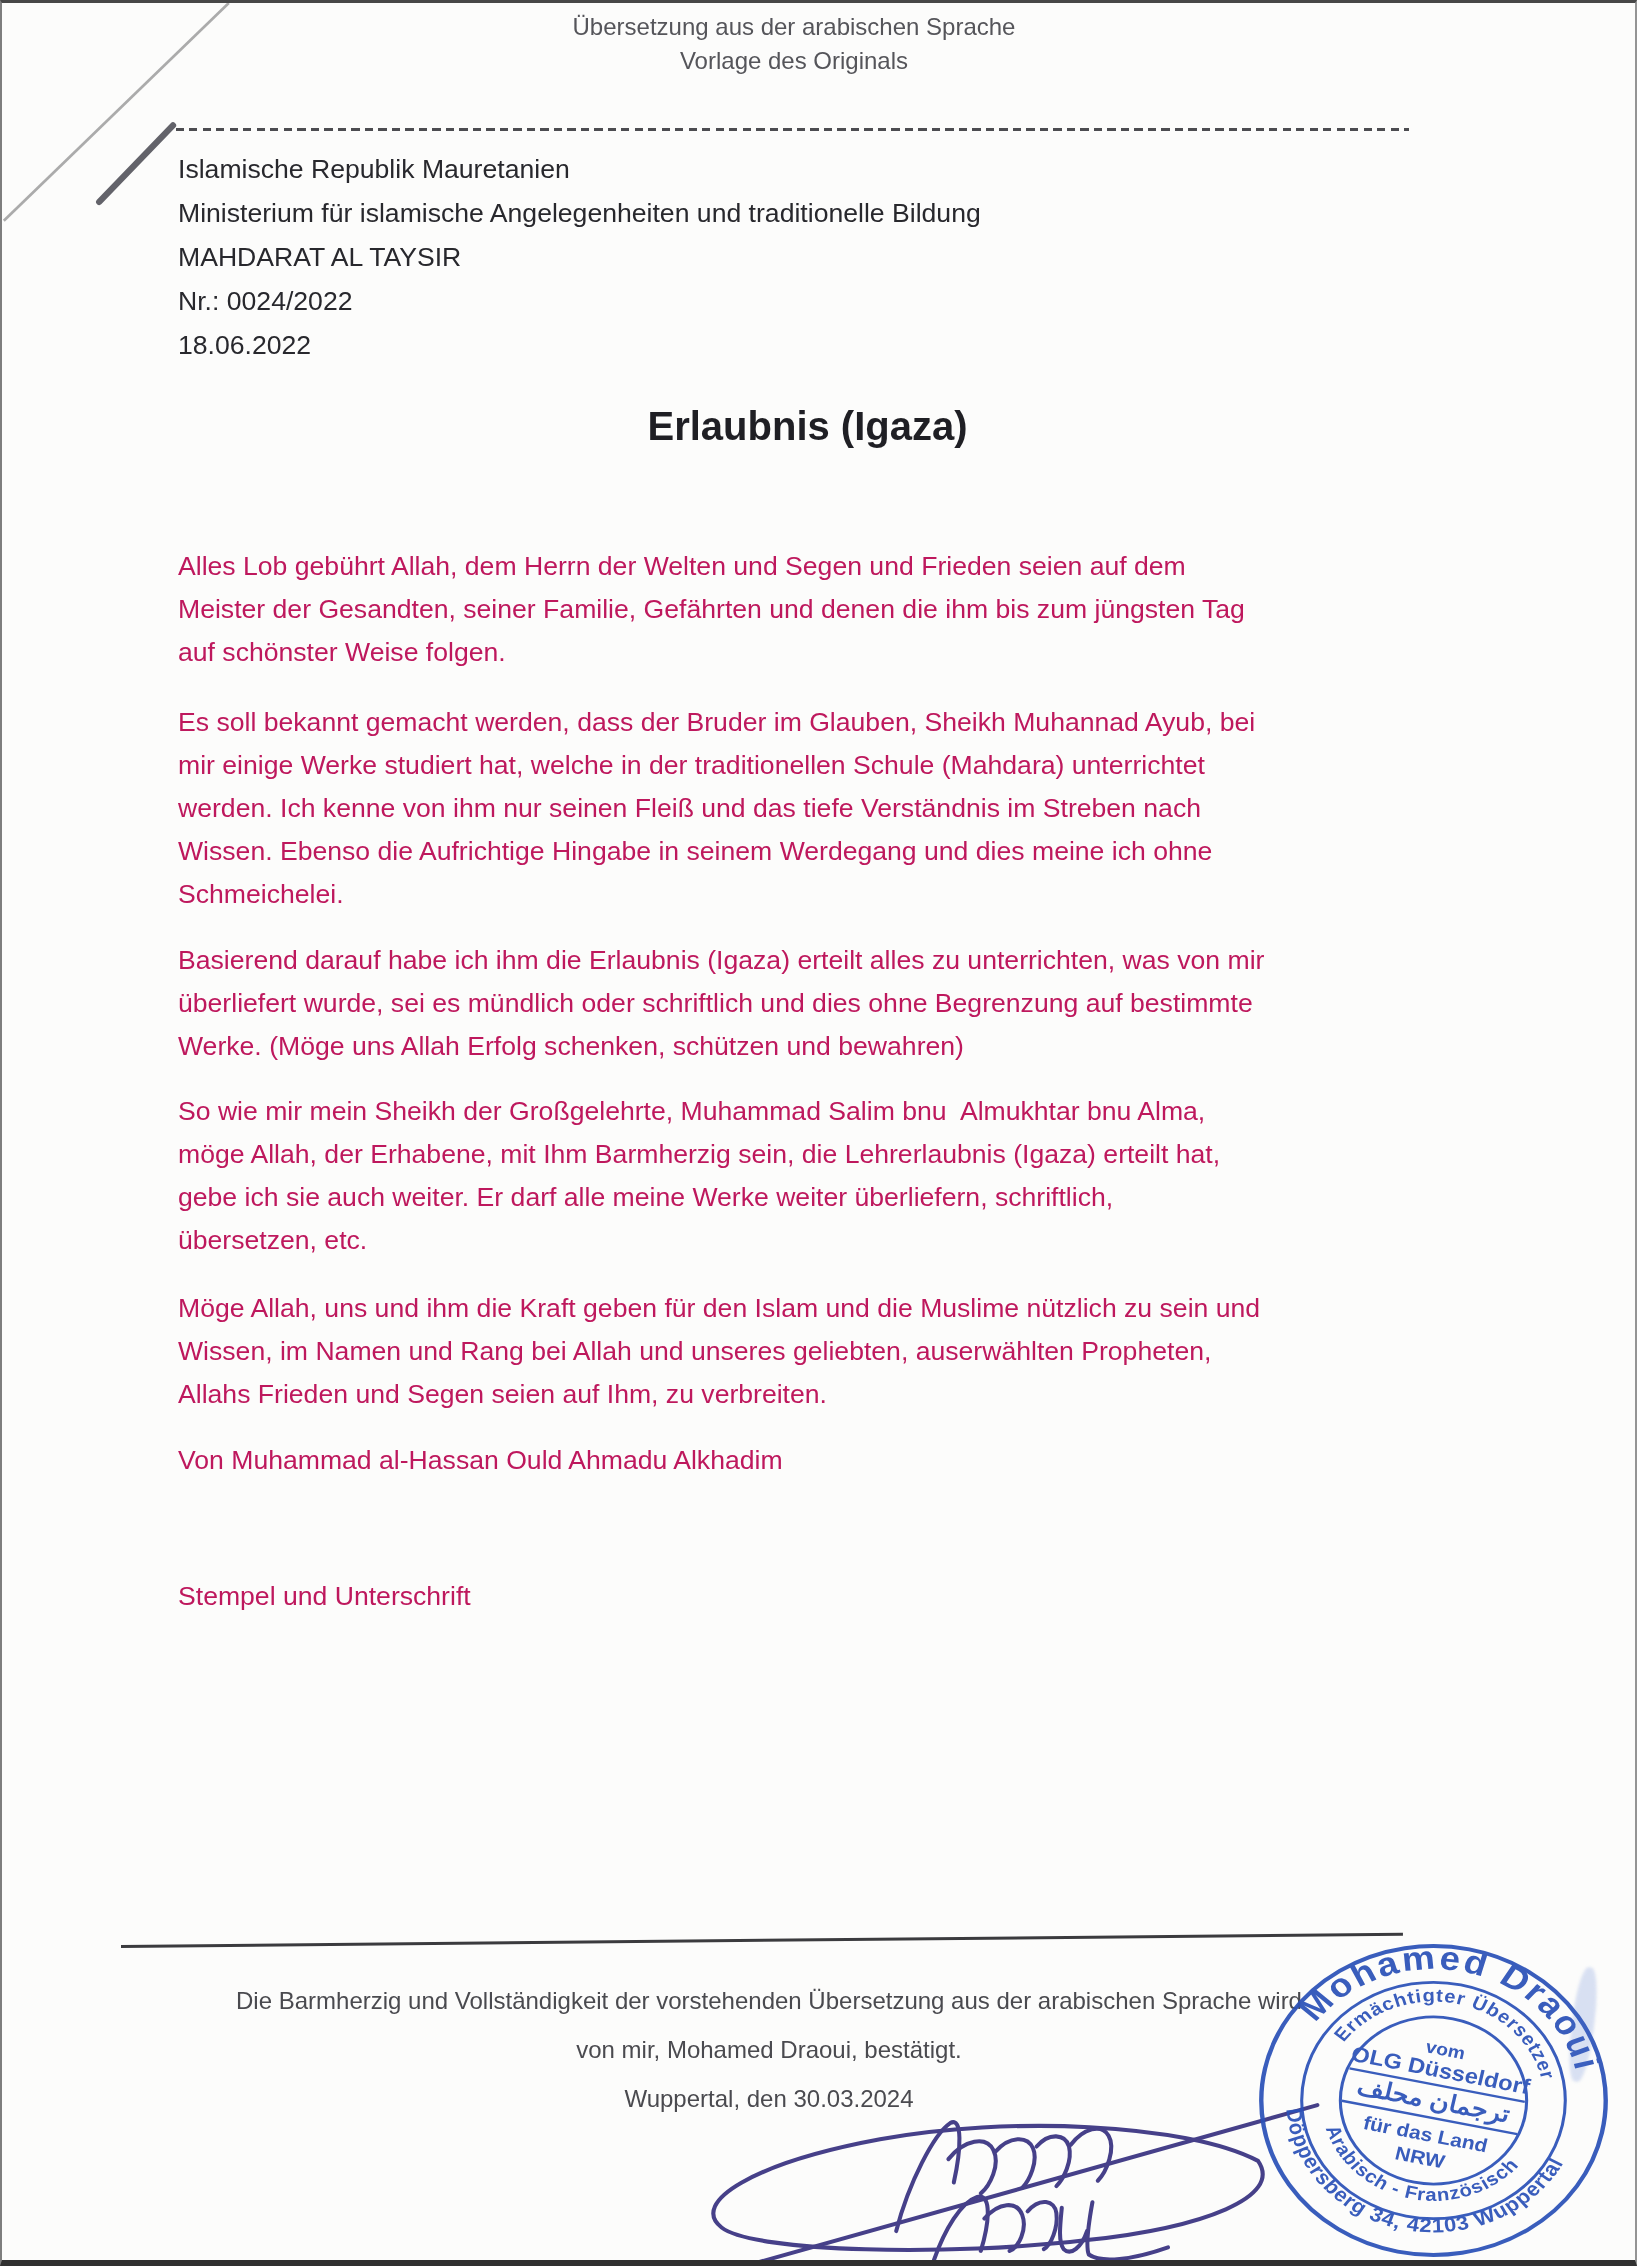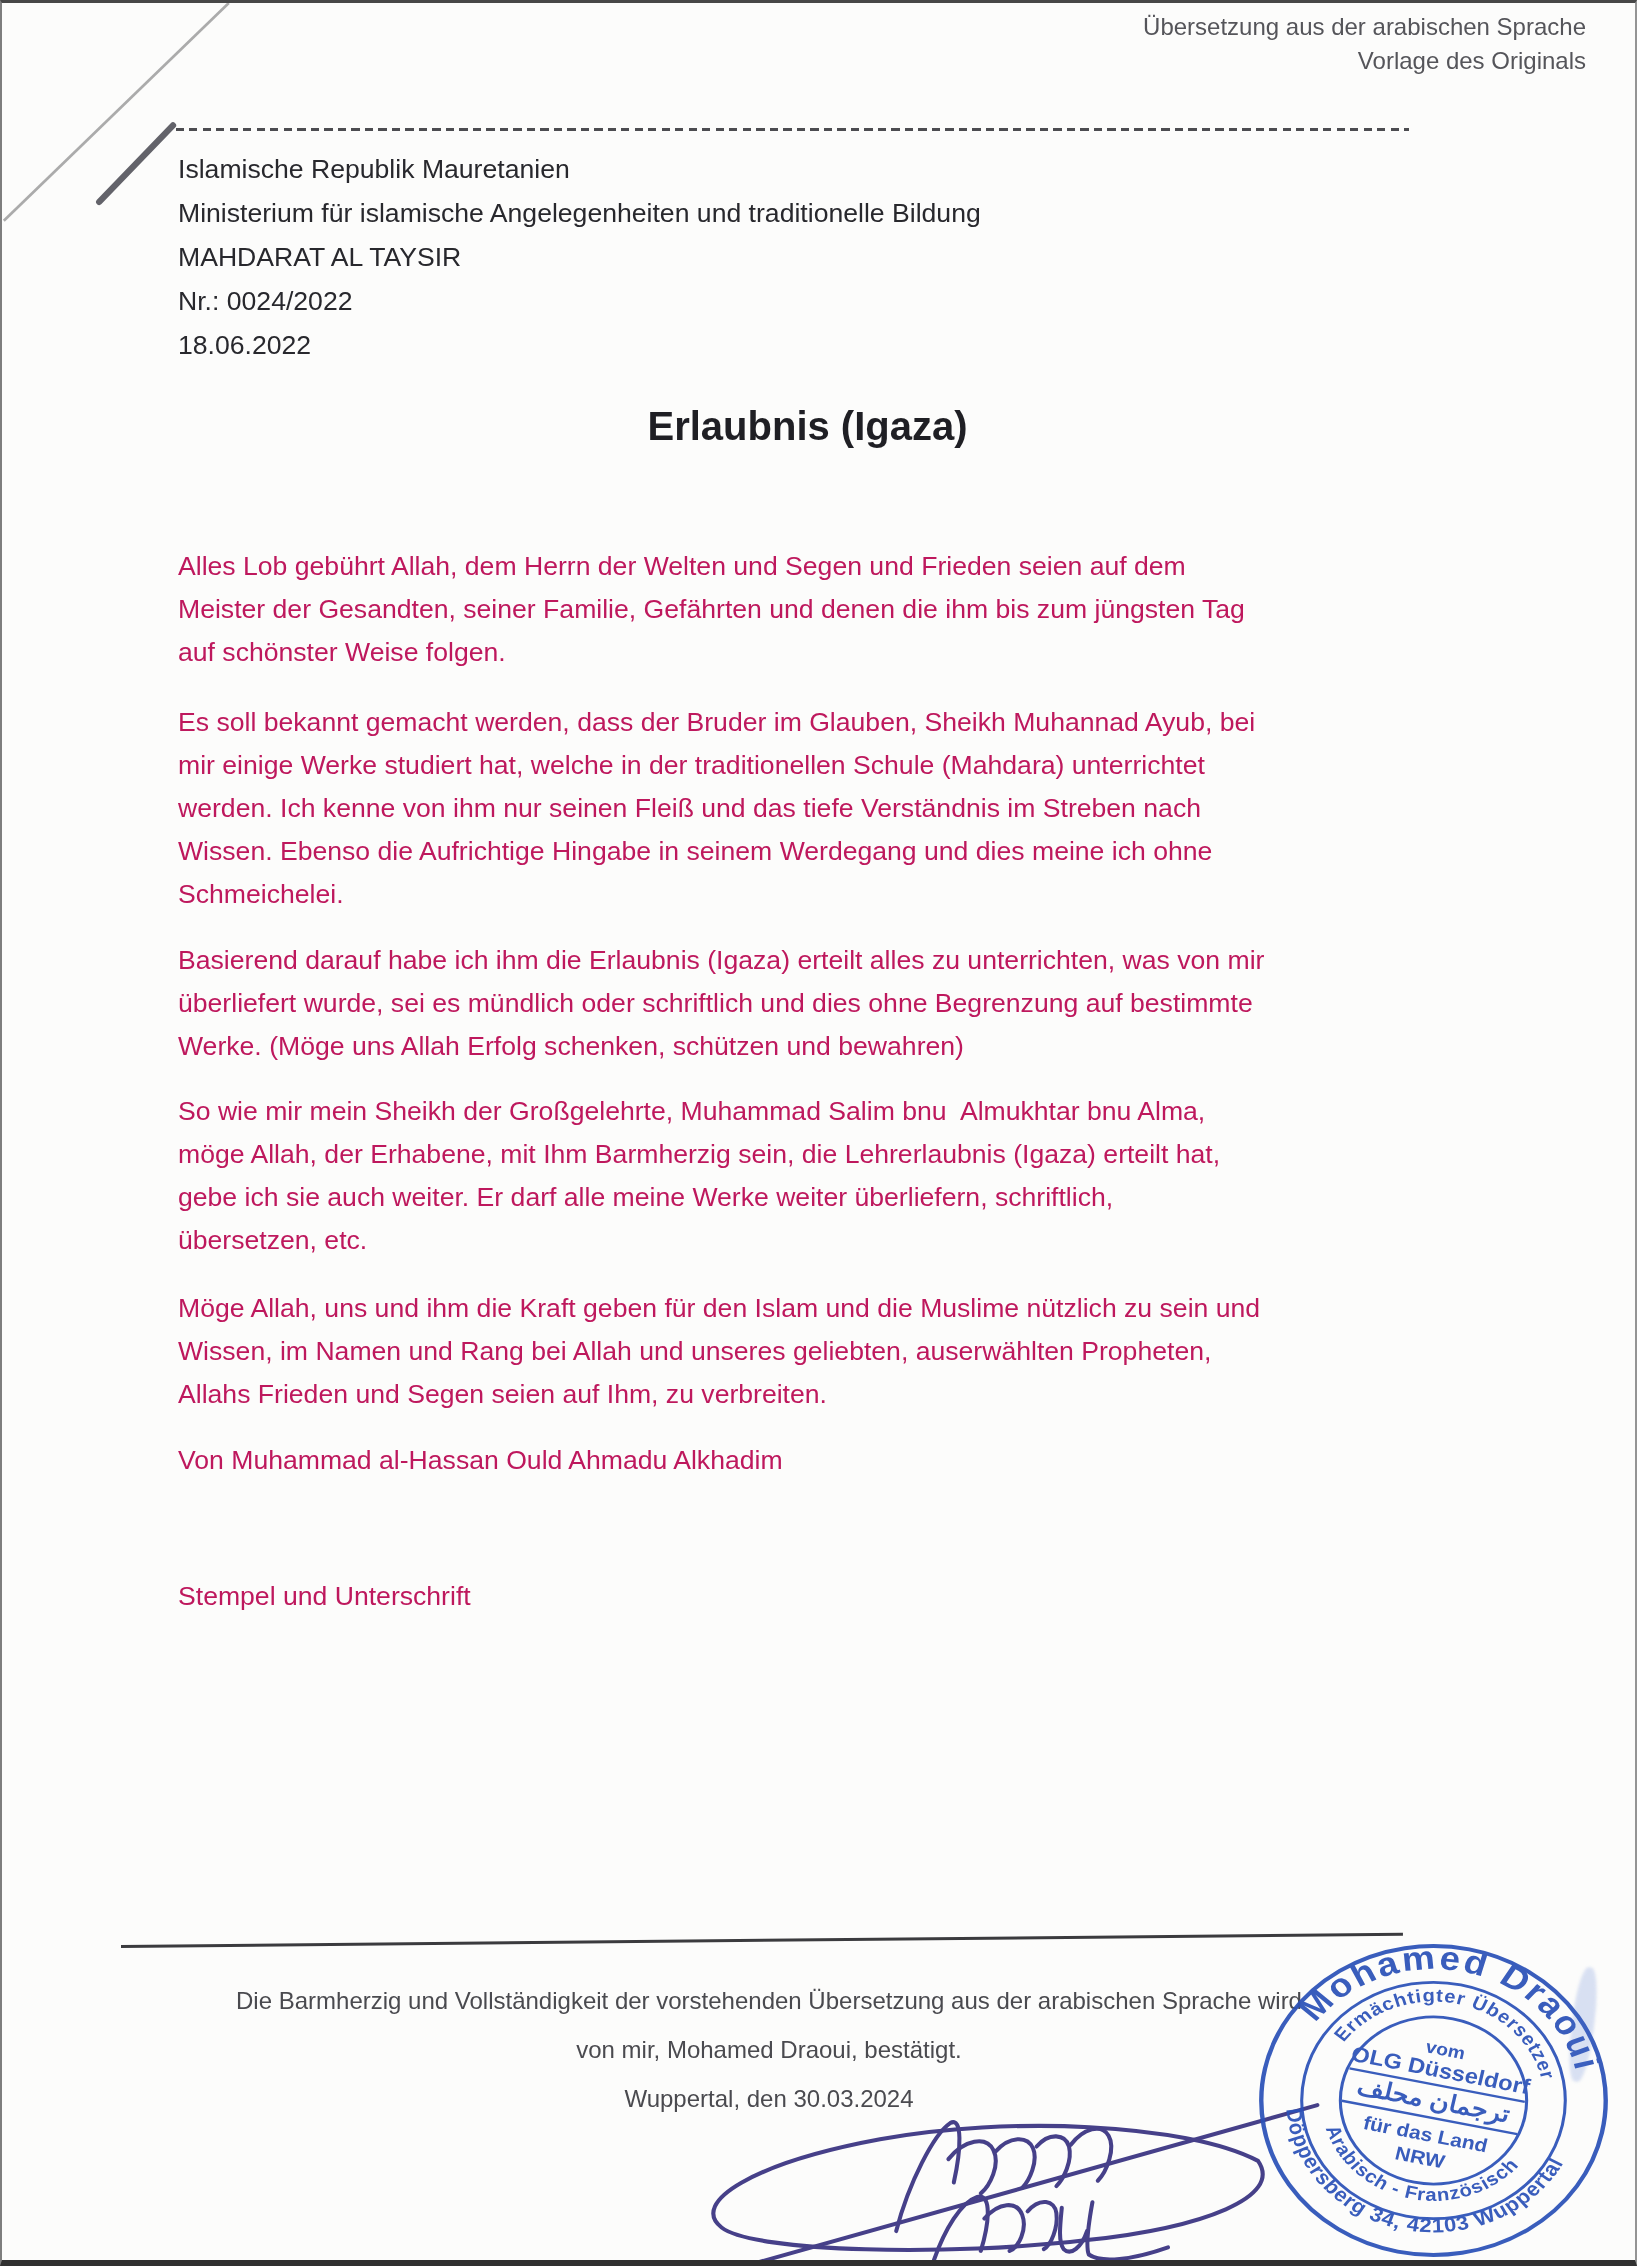--- a/index.html
+++ b/index.html
@@ -13,21 +13,21 @@
     border-right:2.7px solid #949494;
     border-bottom:6.3px solid #303030;
     overflow:hidden;
     font-family:"Liberation Sans", sans-serif;
     color:#26262b;
   }
   .abs{position:absolute;}
   .pre{white-space:pre;}
   .header-note{
     left:0;top:7.2px;width:1584px;
-    text-align:right;
+    text-align:center;
     font-size:24px;line-height:34px;
     color:#55555a;
   }
   .dashed-rule{
     left:174px;top:125px;width:1233px;height:2.7px;
     background:repeating-linear-gradient(90deg,#4c4c50 0 8px,transparent 8px 13.5px);
   }
   .letterhead{
     left:176px;top:144px;
     font-size:26.6px;line-height:44px;

